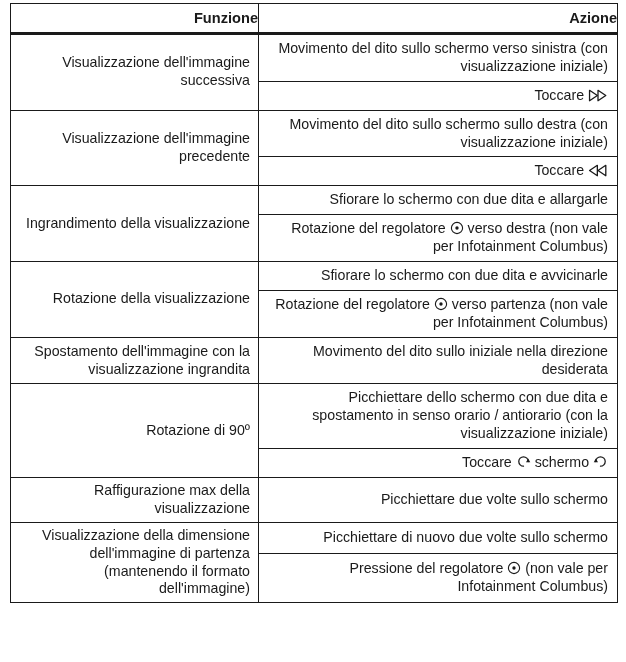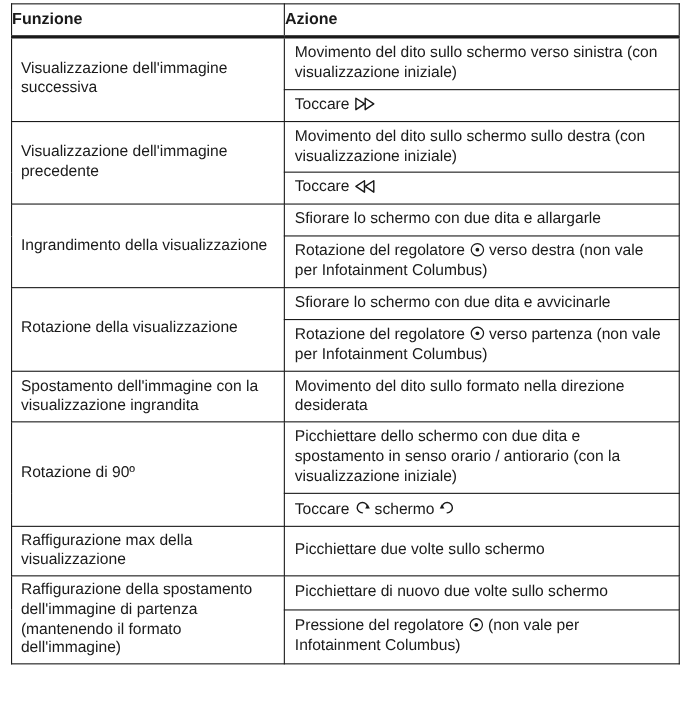--- a/index.html
+++ b/index.html
@@ -29,21 +29,21 @@
     border: 1px solid #1a1a1a;
   }
 
   table.gesture-table col.col-funzione { width: 248px; }
   table.gesture-table col.col-azione   { width: 359px; }
 
   th, td {
     border: 1px solid #1a1a1a;
     padding: 0;
     vertical-align: middle;
-    text-align: left;
+    text-align: right;
     font-weight: normal;
     font-size: 14.2px;
     line-height: 1.26;
     color: #1a1a1a;
   }
 
   thead th {
     font-weight: bold;
     font-size: 14.6px;
     height: 28px;
@@ -128,21 +128,21 @@
       </tr>
       <tr>
         <td class="ac-cell"><span>Rotazione del regolatore </span><span class="ico ico-knob"><svg viewBox="0 0 20 20">
                 <circle cx="10" cy="10" r="8" fill="none" stroke="#1a1a1a" stroke-width="1.6"></circle>
                 <circle cx="10" cy="10" r="2.4" fill="#1a1a1a"></circle>
               </svg></span><span> verso partenza (non vale per Infotainment Columbus)</span></td>
       </tr>
 
       <tr>
         <td class="fn-cell">Spostamento dell'immagine con la visualizzazione ingrandita</td>
-        <td class="ac-cell">Movimento del dito sullo formato nella direzione desiderata</td>
+        <td class="ac-cell">Movimento del dito sullo iniziale nella direzione desiderata</td>
       </tr>
 
       <tr>
         <td class="fn-cell" rowspan="2">Rotazione di 90º</td>
         <td class="ac-cell">Picchiettare dello schermo con due dita e spostamento in senso orario / antiorario (con la visualizzazione iniziale)</td>
       </tr>
       <tr>
         <td class="ac-cell"><span>Toccare </span><span class="ico ico-cw"><svg viewBox="0 0 20 20">
                 <path d="M16.3 10 A6.3 6.3 0 1 0 10 16.3" fill="none" stroke="#1a1a1a" stroke-width="1.7" stroke-linecap="round"></path>
                 <polygon points="16.3,6.0 19.0,11.0 13.3,11.0" fill="#1a1a1a"></polygon>
@@ -151,21 +151,21 @@
                 <polygon points="3.7,6.0 6.7,11.0 1.0,11.0" fill="#1a1a1a"></polygon>
               </svg></span></td>
       </tr>
 
       <tr>
         <td class="fn-cell">Raffigurazione max della visualizzazione</td>
         <td class="ac-cell">Picchiettare due volte sullo schermo</td>
       </tr>
 
       <tr>
-        <td class="fn-cell" rowspan="2">Raffigurazione della spostamento dell'immagine di partenza (mantenendo il formato dell'immagine)</td>
+        <td class="fn-cell" rowspan="2">Visualizzazione della dimensione dell'immagine di partenza (mantenendo il formato dell'immagine)</td>
         <td class="ac-cell">Picchiettare di nuovo due volte sullo schermo</td>
       </tr>
       <tr>
         <td class="ac-cell"><span>Pressione del regolatore </span><span class="ico ico-knob"><svg viewBox="0 0 20 20">
                 <circle cx="10" cy="10" r="8" fill="none" stroke="#1a1a1a" stroke-width="1.6"></circle>
                 <circle cx="10" cy="10" r="2.4" fill="#1a1a1a"></circle>
               </svg></span><span> (non vale per Infotainment Columbus)</span></td>
       </tr>
 
     </tbody>

